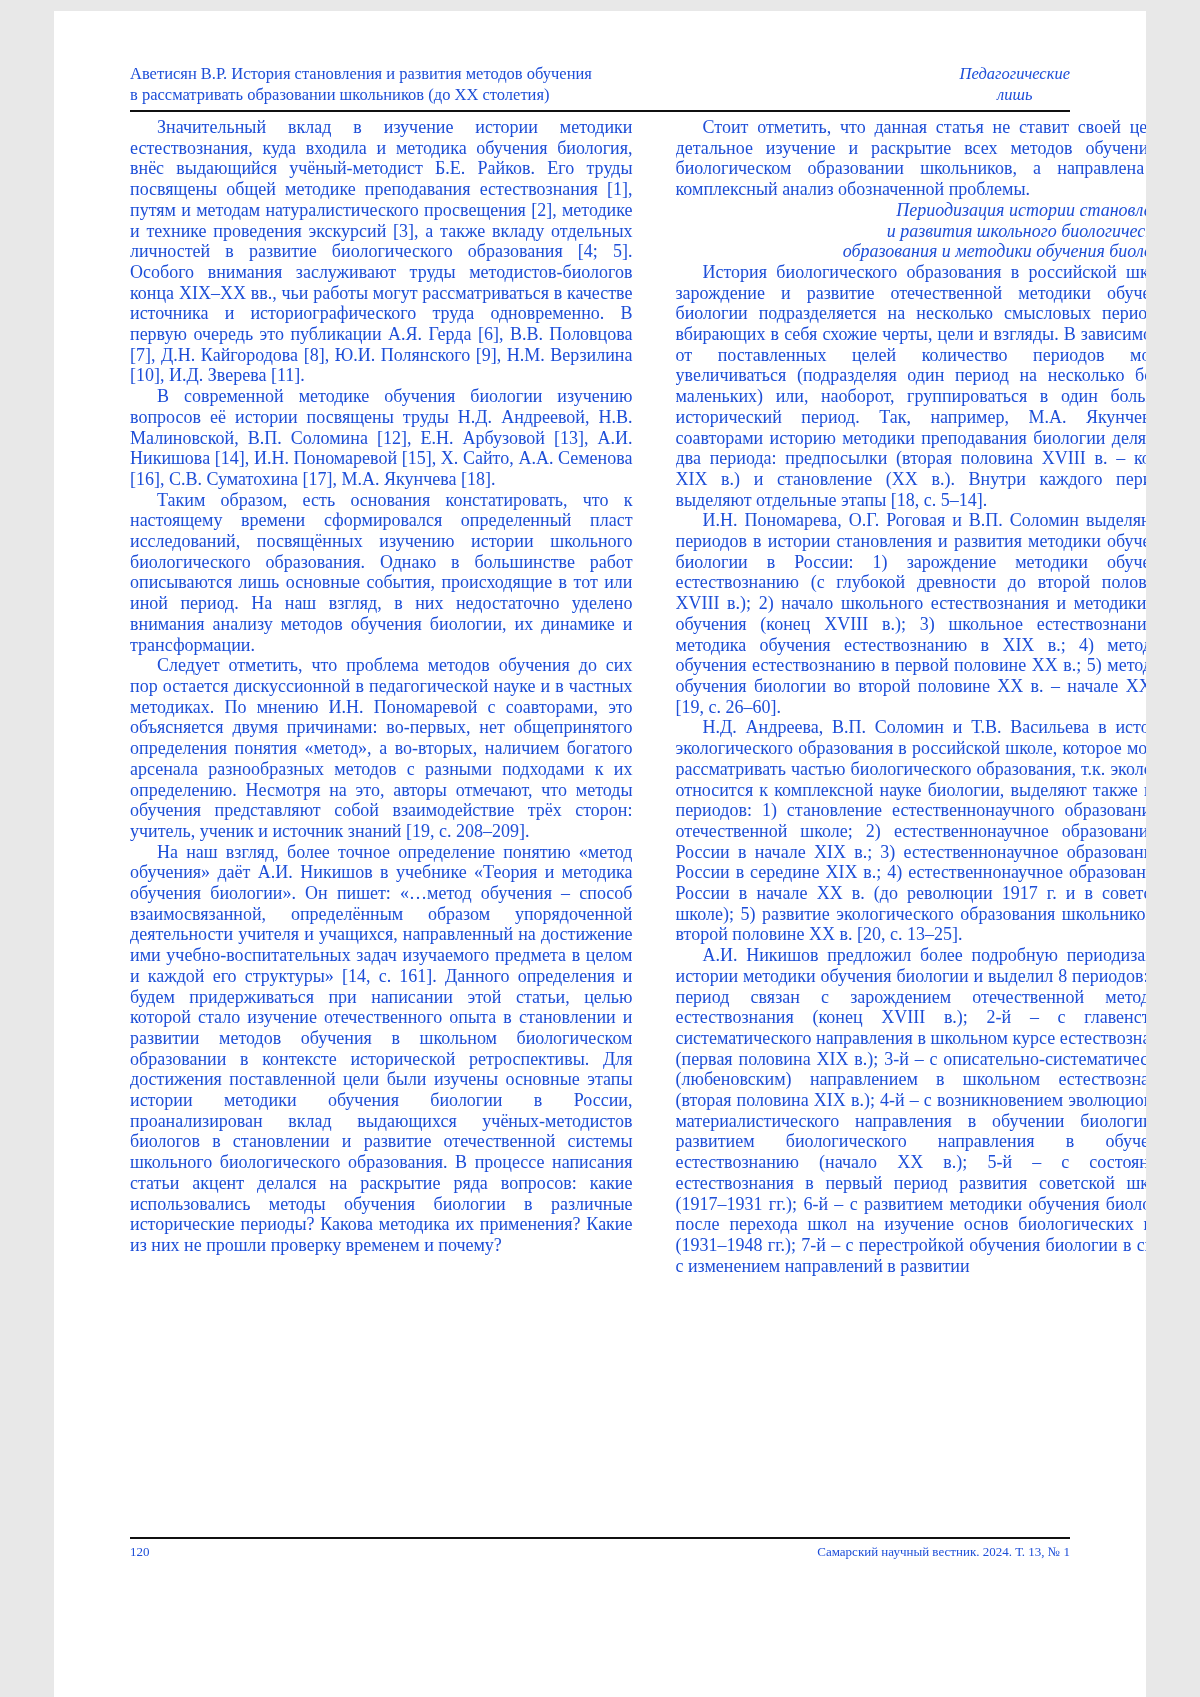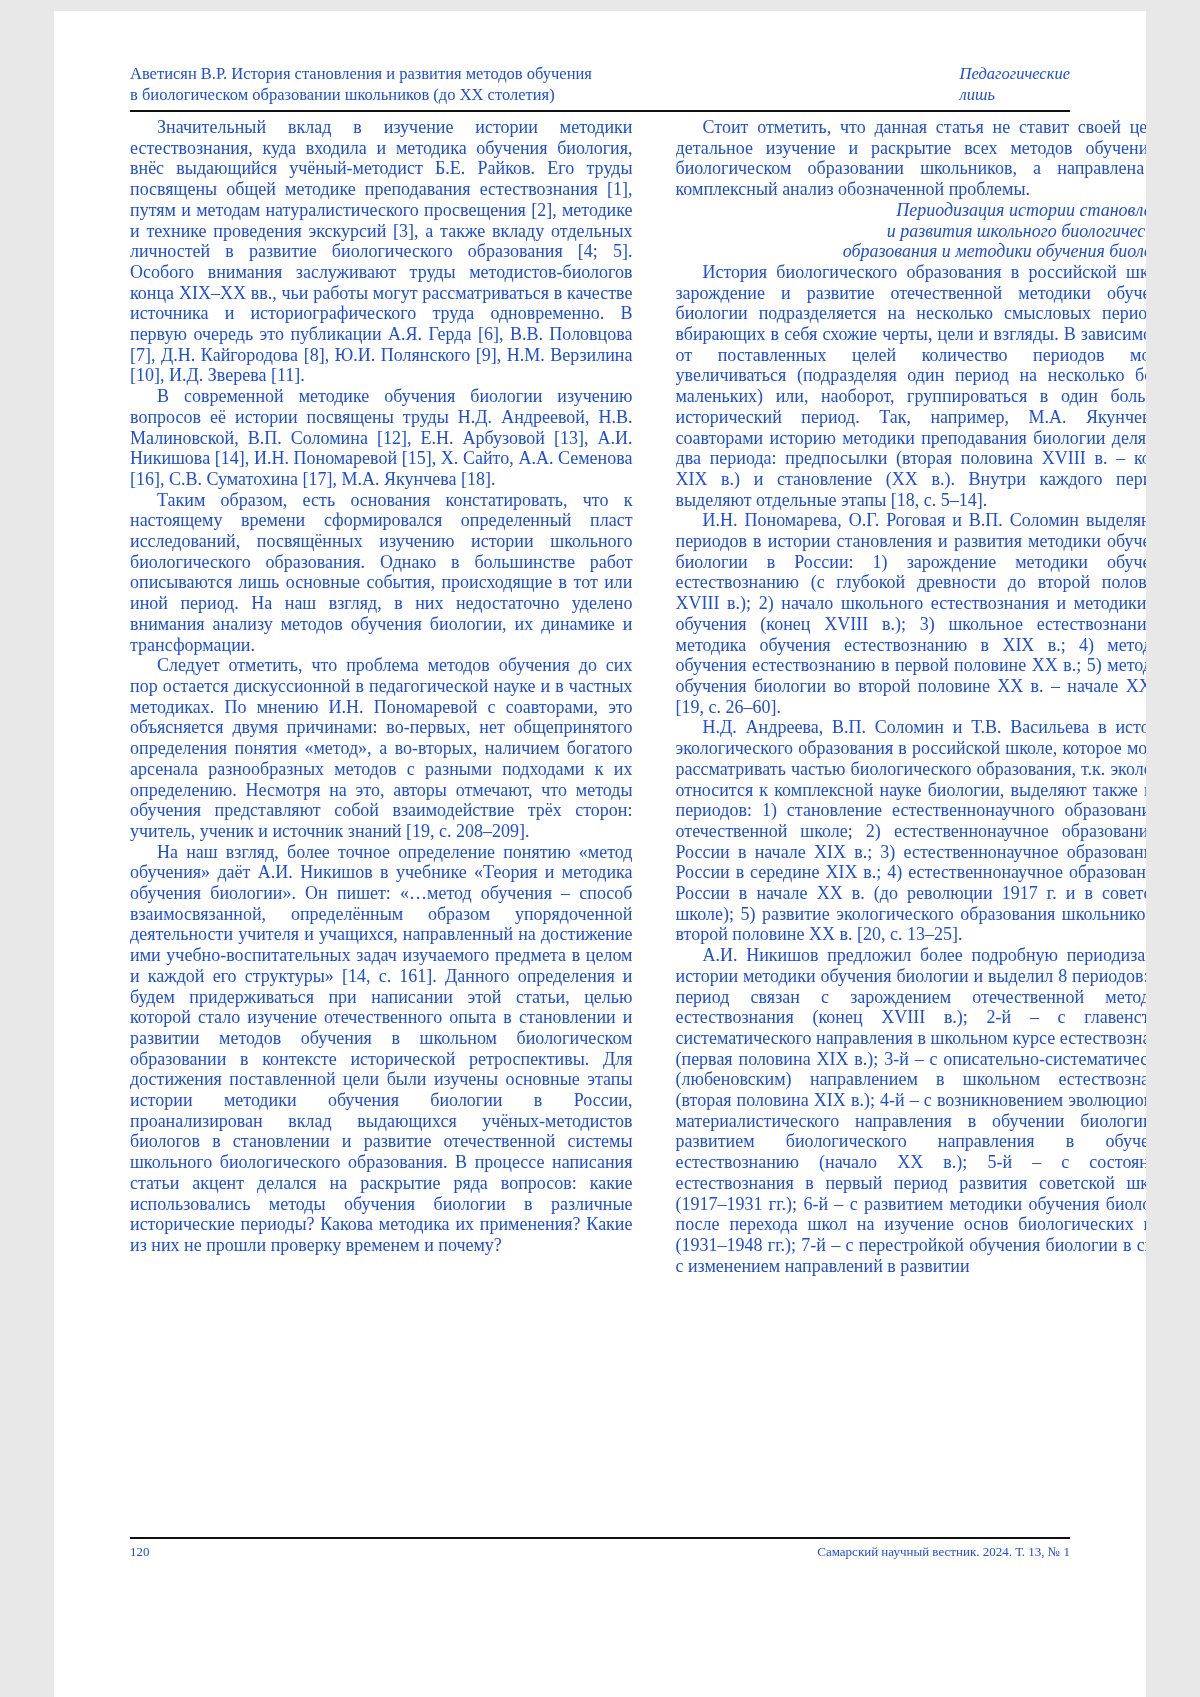--- a/index.html
+++ b/index.html
@@ -26,21 +26,21 @@
     justify-content: space-between;
     align-items: flex-end;
     border-bottom: 2.5px solid #101010;
     padding-bottom: 5px;
     font-size: 16.5px;
     line-height: 21px;
   }
   .running-header .left-block { max-width: 640px; }
   .running-header .right-block {
     font-style: italic;
-    text-align: left;
+    text-align: center;
     white-space: nowrap;
   }
   .content {
     position: absolute;
     left: 76px;
     top: 106px;
     width: 1048px;
     height: 1414px;
     display: flex;
     gap: 43px;
@@ -82,21 +82,21 @@
   }
 </style>
 </head>
 <body>
 
 <div class="page">
 
   <div class="running-header">
     <div class="left-block">
       <div>Аветисян В.Р. История становления и развития методов обучения</div>
-      <div>в биологическом образовании школьников (до XX столетия)</div>
+      <div>в рассматривать образовании школьников (до XX столетия)</div>
     </div>
     <div class="right-block">
       <div>Педагогические</div>
       <div>лишь</div>
     </div>
   </div>
 
   <div class="content">
 
     <div class="column">

